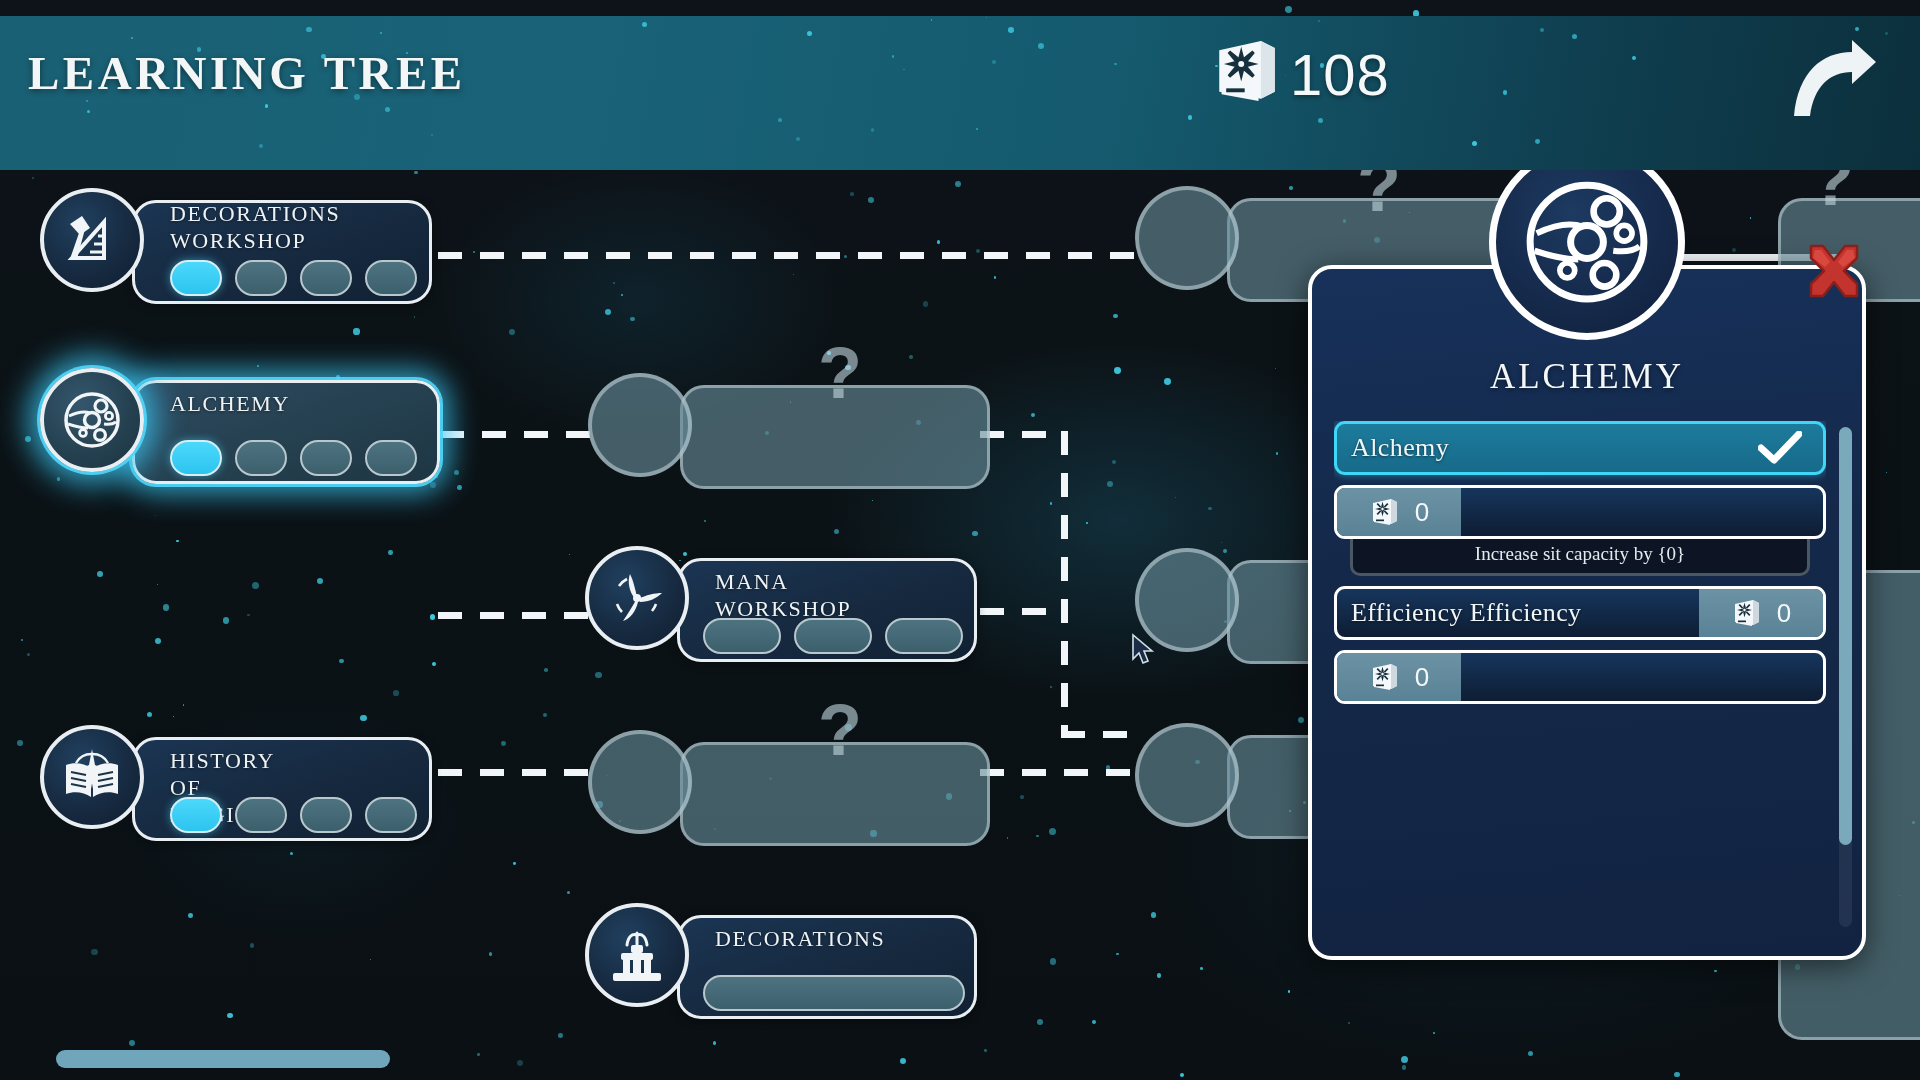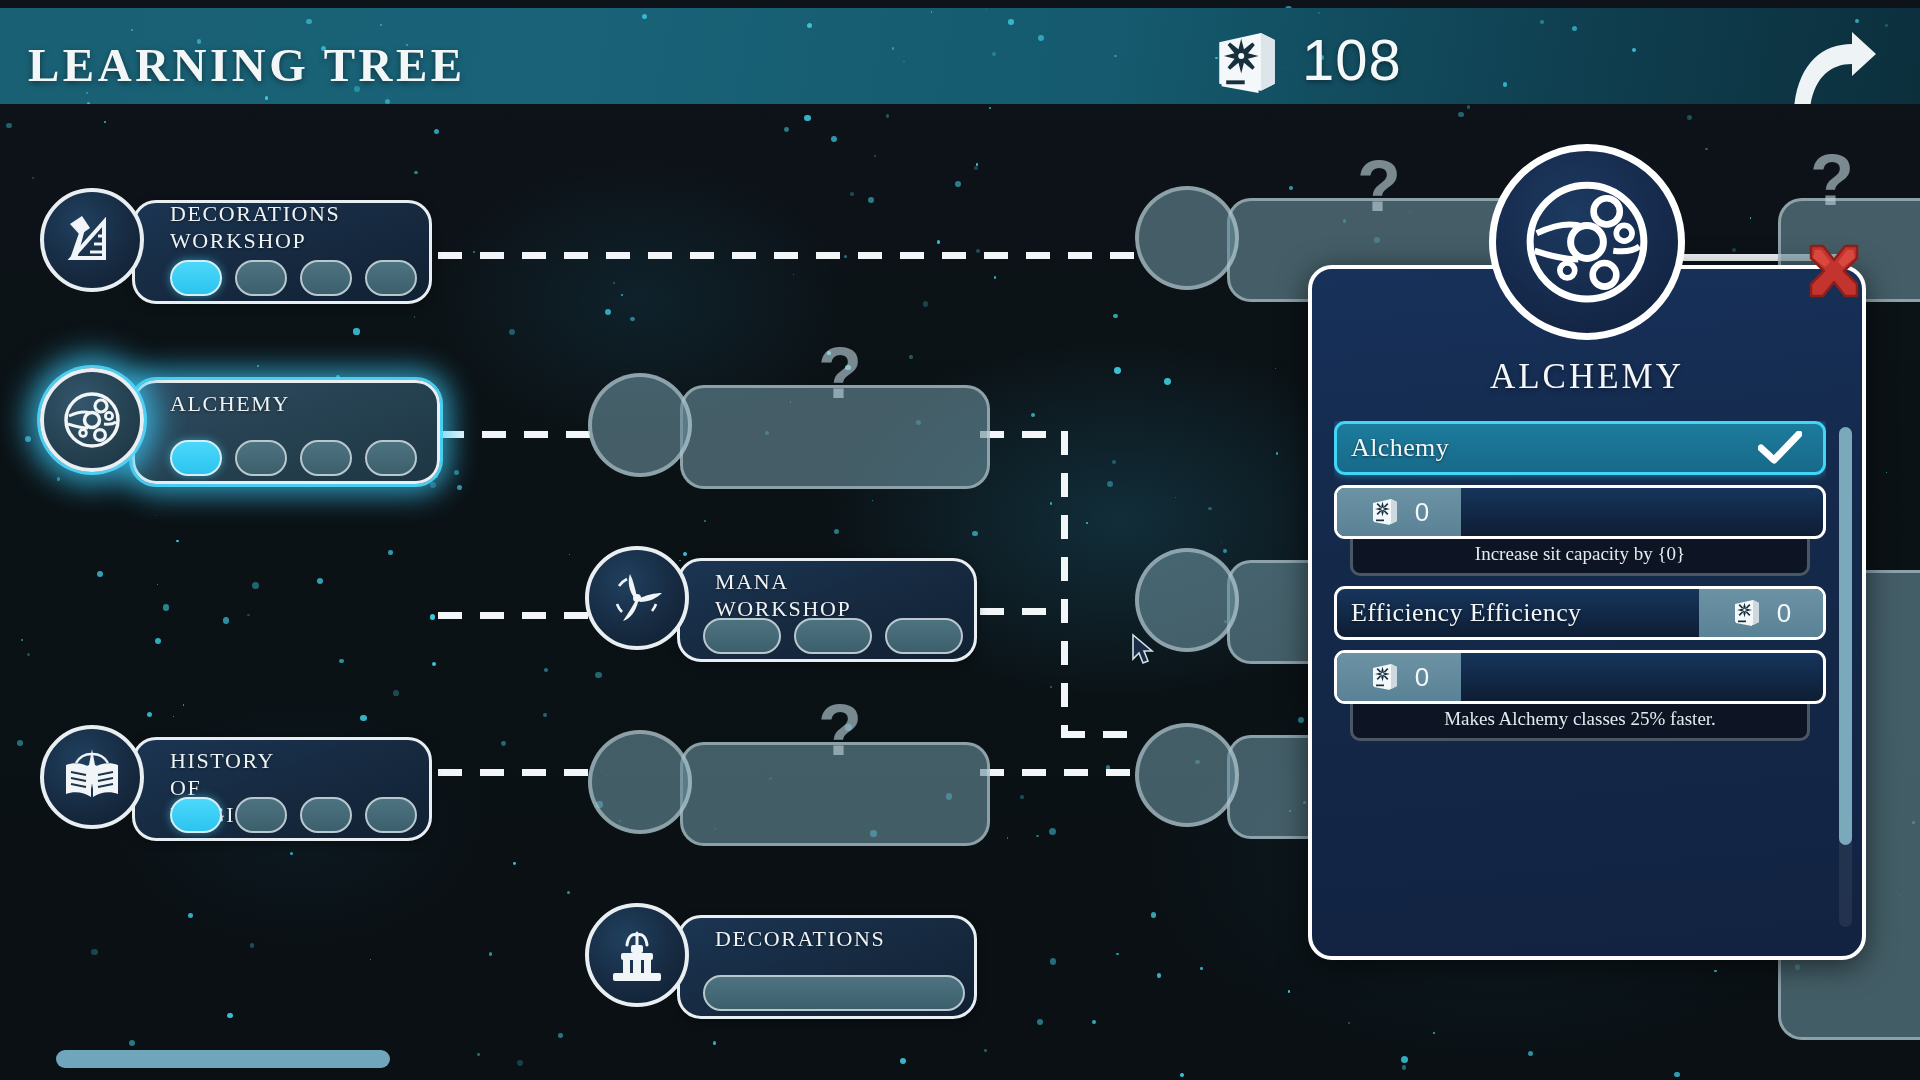--- a/index.html
+++ b/index.html
@@ -23,35 +23,35 @@
       linear-gradient(180deg, #0d1318 0%, #0b1216 45%, #0a1014 100%);
   }
   .stars { position: absolute; inset: 0; }
   .star {
     position: absolute; border-radius: 50%;
     background: #3fd2e8;
   }
 
   
   .header {
-    position: absolute; left: 0; top: 8px; width: 1920px; height: 96px;
+    position: absolute; left: 0; top: 16px; width: 1920px; height: 154px;
     background: linear-gradient(100deg, #1a6074 0%, #196277 30%, #155a6e 58%, #0f3f50 82%, #0c2f3c 100%);
     z-index: 40;
     overflow: hidden;
   }
   .header .star { opacity: .85; }
   .header-title {
     position: absolute; left: 28px; top: 30px;
     font-size: 47px; font-weight: bold; color: #f2f6f7;
     letter-spacing: 3.5px;
     text-shadow: 0 2px 6px rgba(0,0,0,.45);
   }
   .currency {
     position: absolute; left: 1210px; top: 18px;
-    display: flex; align-items: flex-start; gap: 18px;
+    display: flex; align-items: flex-end; gap: 6px;
   }
   .book-icon { width: 74px; height: 74px; display: block; }
   .currency-value {
     font-size: 58px; color: #f4f8f9; font-weight: normal;
     font-family: "Liberation Sans", sans-serif;
     letter-spacing: 1px;
     text-shadow: 0 2px 5px rgba(0,0,0,.4);
   }
   .exit-btn {
     position: absolute; left: 1782px; top: 16px;
@@ -891,21 +891,20 @@
                   <path d="M15 0 L5 2.6 L3 0 L5 -2.6 Z"></path>
                 <path d="M-10.6 -10.6 L-3.5 -3.5" stroke="#17303e" stroke-width="3.4"></path>
                 <path d="M10.6 10.6 L3.5 3.5" stroke="#17303e" stroke-width="3.4"></path>
                 <path d="M-10.6 10.6 L-3.5 3.5" stroke="#17303e" stroke-width="3.4"></path>
                 <path d="M10.6 -10.6 L3.5 -3.5" stroke="#17303e" stroke-width="3.4"></path>
               </g>
             </svg>
             <span class="cost-num">0</span>
           </div>
         </div>
-        <div class="skill-desc">Makes Alchemy classes 25% faster.</div>
       </div>
 
     </div>
 
     <div class="panel-scroll">
       <div class="panel-scroll-thumb"></div>
     </div>
   </div>
 
   <div class="panel-close">

